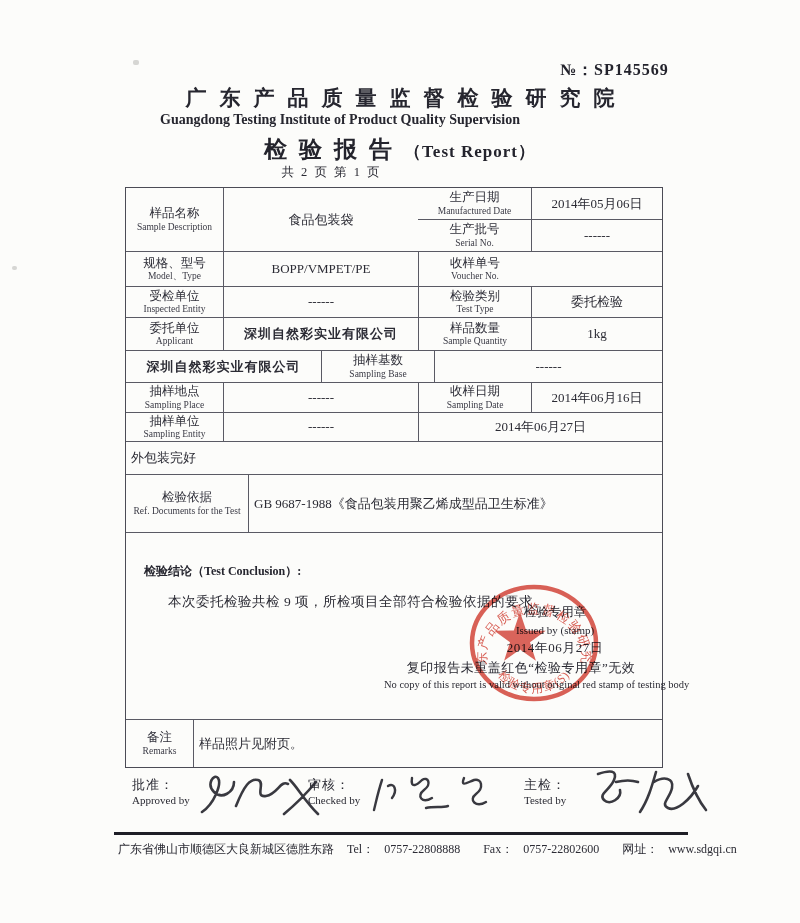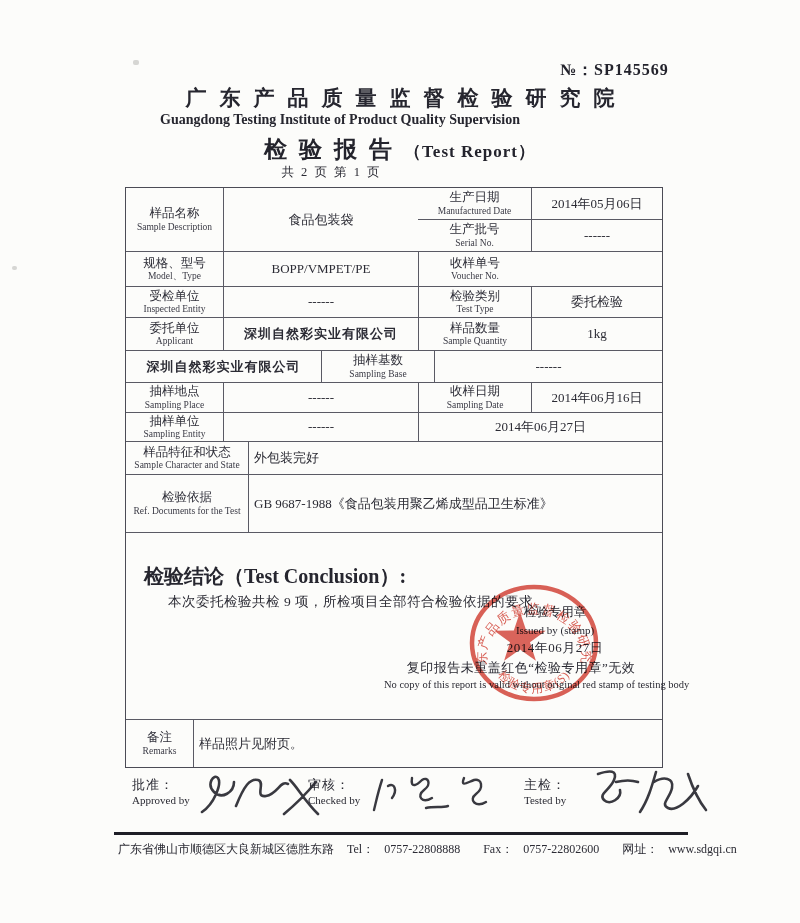--- a/index.html
+++ b/index.html
@@ -38,21 +38,21 @@
   .sub{display:flex;flex-direction:column;flex:1;}
   .subrow{display:flex;flex:1;box-sizing:border-box;}
   .subrow + .subrow{border-top:1px solid #5a5a64;}
   .subrow .c3{border-left:1px solid #5a5a64;}
   
   .rA{height:63px;}.rB{height:35px;}.rC{height:31px;}.rD{height:33px;}.rE{height:32px;}
   .rF{height:30px;}.rG{height:29px;}.rH{height:33px;}.rI{height:58px;}
   .rJ{height:187px;position:relative;display:block;}
   .rK{height:48px;}
   
-  .concl-head{position:absolute;left:18px;top:30px;font-size:20px;font-weight:bold;color:#26262f;}
+  .concl-head{position:absolute;left:18px;top:30px;font-size:12px;font-weight:bold;color:#26262f;}
   .concl-text{position:absolute;left:42px;top:60px;font-size:13.5px;color:#2b2b34;letter-spacing:.5px;}
   .seal-text{position:absolute;left:258px;top:70px;width:274px;text-align:center;line-height:1.5;}
   .seal-text .shift{transform:translateX(34px);}
   .st1{font-size:12.5px;}
   .st2{font-size:11px;}
   .st3{font-size:13px;letter-spacing:.5px;}
   .st4{font-size:13px;letter-spacing:.5px;}
   .st5{font-size:10.5px;white-space:nowrap;}
   .stamp{left:464px;top:579px;width:140px;height:128px;opacity:.88;mix-blend-mode:multiply;z-index:5;}
   
@@ -201,24 +201,20 @@
       </div>
       <div class="cell c2">
         <div class="val">------</div>
       </div>
       <div class="cell c4">
         <div class="val">2014年06月27日</div>
       </div>
     </div>
 
     <div class="trow rH">
-      <div class="cell wide-label">
-        <div class="lcn">样品特征和状态</div>
-        <div class="len">Sample Character and State</div>
-      </div>
       <div class="cell c4 left-val">
         <div class="val">外包装完好</div>
       </div>
     </div>
 
     <div class="trow rI">
       <div class="cell wide-label">
         <div class="lcn">检验依据</div>
         <div class="len">Ref. Documents for the Test</div>
       </div>

